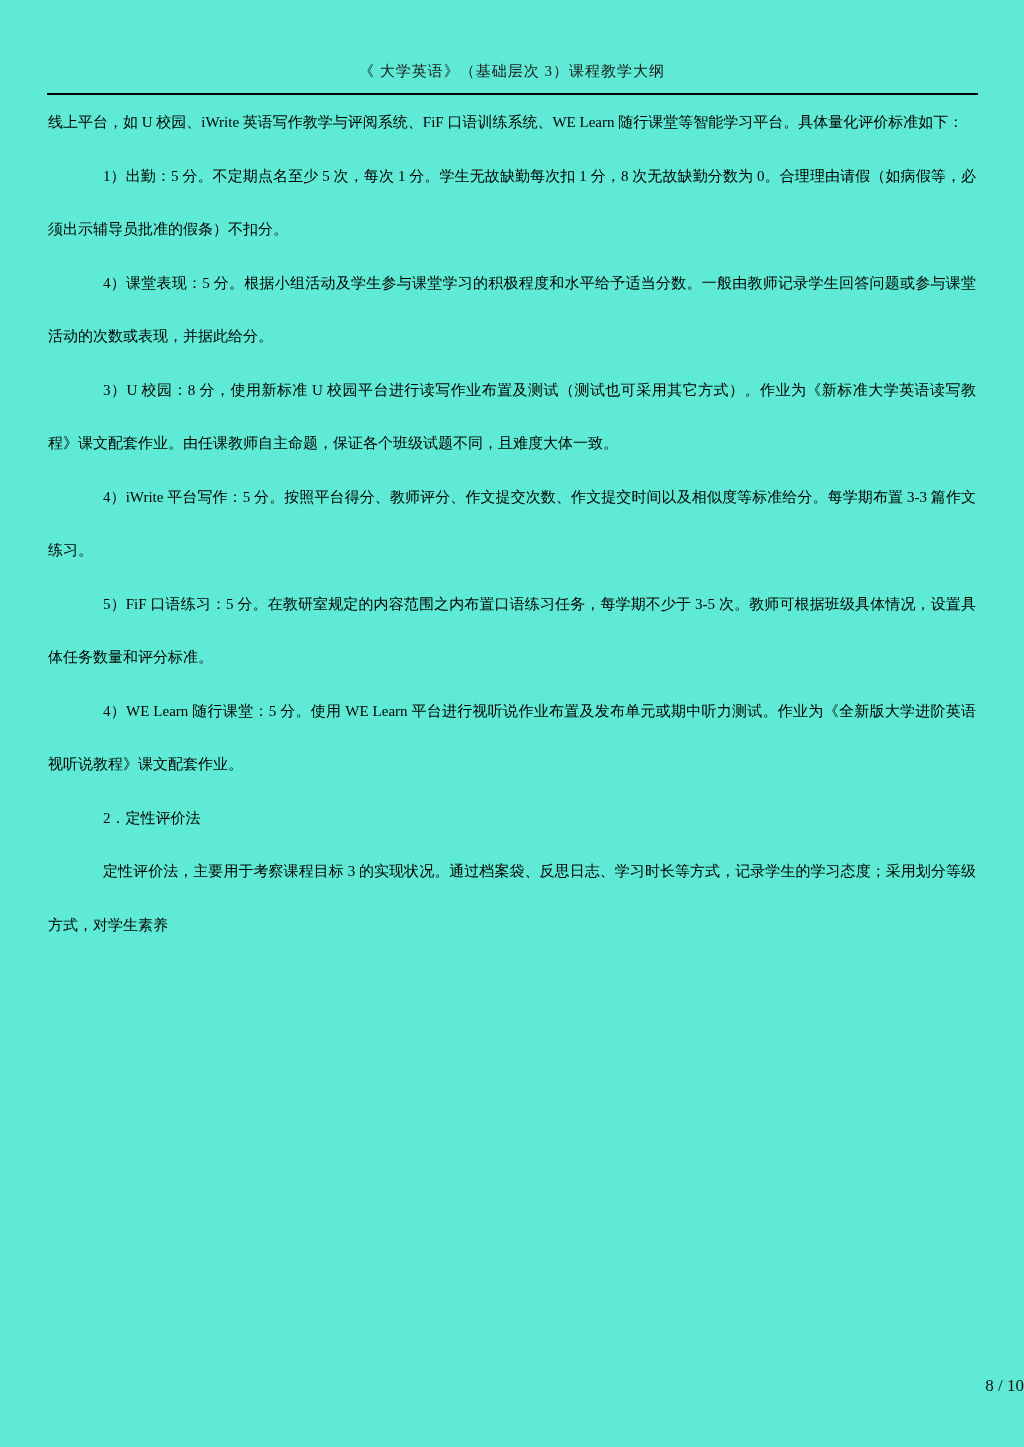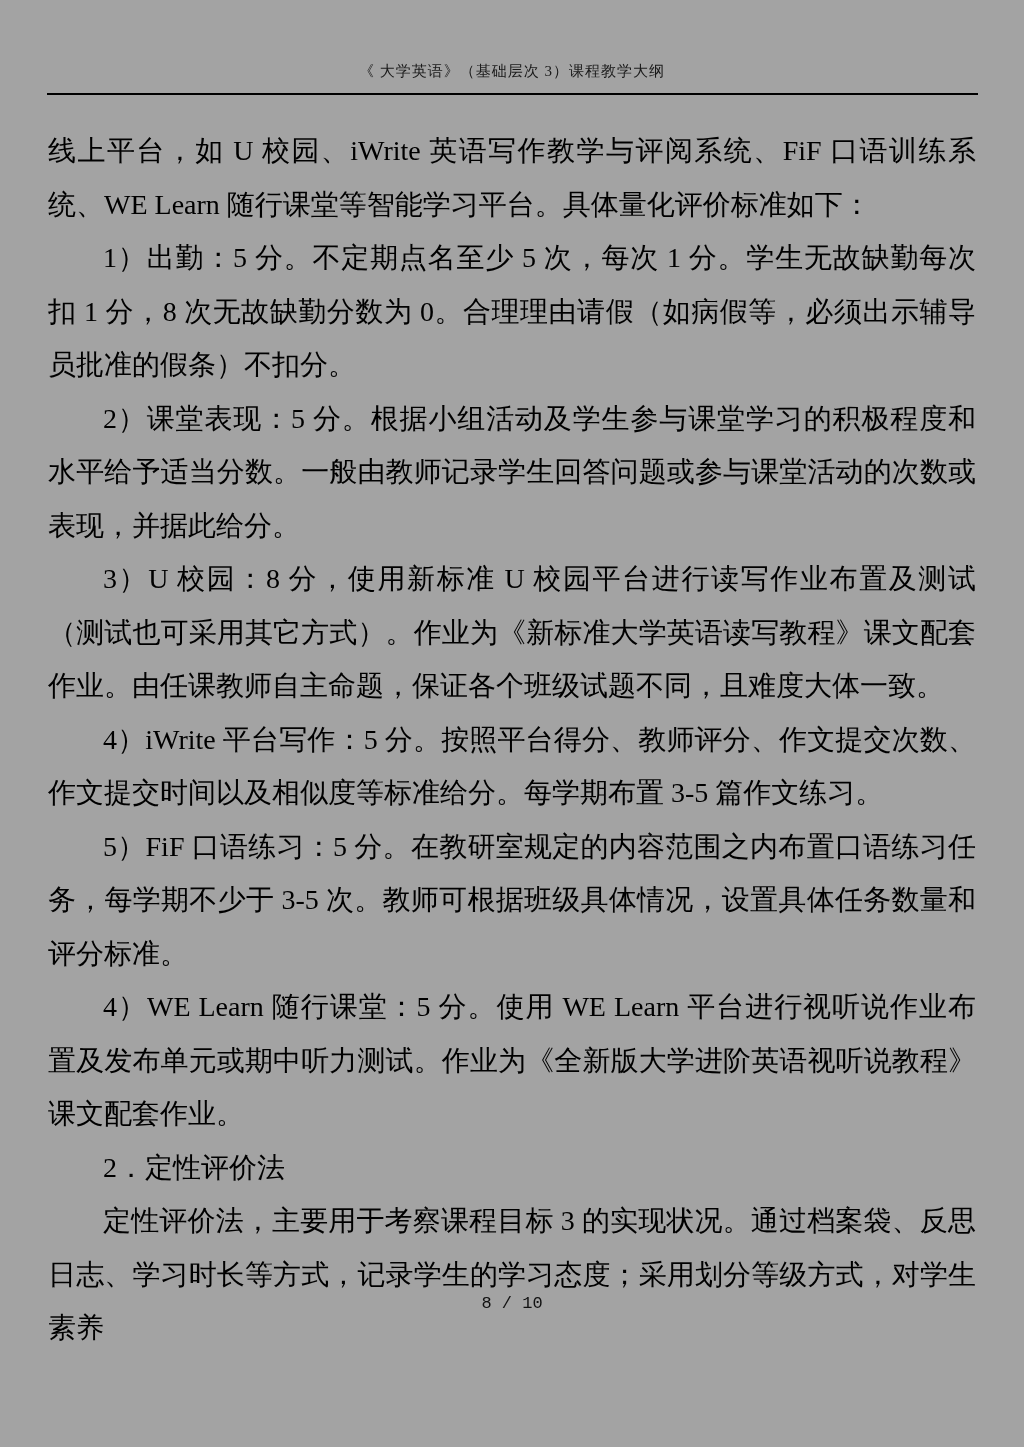--- a/index.html
+++ b/index.html
@@ -4,21 +4,21 @@
 <style>
   html, body {
     margin: 0;
     padding: 0;
     background: #ffffff;
   }
   .page {
     position: relative;
     width: 1024px;
     height: 1447px;
-    background: #a3a3a3;
+    background: #5eead4;
     color: #000000;
     font-family: "Liberation Serif", "DejaVu Serif", serif;
     overflow: hidden;
   }
   .doc-header-title {
     position: absolute;
     top: 62px;
     left: 0;
     width: 100%;
     text-align: center;
@@ -32,62 +32,61 @@
     left: 47px;
     width: 931px;
     height: 0;
     border-top: 2px solid #000000;
   }
   .doc-body {
     position: absolute;
     top: 96px;
     left: 48px;
     width: 928px;
-    font-size: 28px;
+    font-size: 15px;
     line-height: 53.5px;
     text-align: justify;
     text-justify: inter-character;
-    margin-top: 28px;
   }
   .doc-body p {
     margin: 0;
     padding: 0;
   }
   .doc-body p.indent {
     text-indent: 55px;
   }
   .doc-body p.heading {
     font-weight: normal;
   }
   .doc-footer {
     position: absolute;
-    top: 1294px;
+    top: 1376px;
     left: 0;
     width: 100%;
-    text-align: center;
-    font-family: Liberation Mono, monospace;
+    text-align: right;
+    font-family: Liberation Serif, serif;
     font-size: 17px;
     color: #111111;
   }
 </style>
 </head>
 <body>
 
 <div class="page">
 
   <div class="doc-header-title">《 大学英语》（基础层次 3）课程教学大纲</div>
 
   <div class="doc-header-rule"></div>
 
   <div class="doc-body">
     <p class="para">线上平台，如 U 校园、iWrite 英语写作教学与评阅系统、FiF 口语训练系统、WE Learn 随行课堂等智能学习平台。具体量化评价标准如下：</p>
     <p class="para indent">1）出勤：5 分。不定期点名至少 5 次，每次 1 分。学生无故缺勤每次扣 1 分，8 次无故缺勤分数为 0。合理理由请假（如病假等，必须出示辅导员批准的假条）不扣分。</p>
-    <p class="para indent">2）课堂表现：5 分。根据小组活动及学生参与课堂学习的积极程度和水平给予适当分数。一般由教师记录学生回答问题或参与课堂活动的次数或表现，并据此给分。</p>
+    <p class="para indent">4）课堂表现：5 分。根据小组活动及学生参与课堂学习的积极程度和水平给予适当分数。一般由教师记录学生回答问题或参与课堂活动的次数或表现，并据此给分。</p>
     <p class="para indent">3）U 校园：8 分，使用新标准 U 校园平台进行读写作业布置及测试（测试也可采用其它方式）。作业为《新标准大学英语读写教程》课文配套作业。由任课教师自主命题，保证各个班级试题不同，且难度大体一致。</p>
-    <p class="para indent">4）iWrite 平台写作：5 分。按照平台得分、教师评分、作文提交次数、作文提交时间以及相似度等标准给分。每学期布置 3-5 篇作文练习。</p>
+    <p class="para indent">4）iWrite 平台写作：5 分。按照平台得分、教师评分、作文提交次数、作文提交时间以及相似度等标准给分。每学期布置 3-3 篇作文练习。</p>
     <p class="para indent">5）FiF 口语练习：5 分。在教研室规定的内容范围之内布置口语练习任务，每学期不少于 3-5 次。教师可根据班级具体情况，设置具体任务数量和评分标准。</p>
     <p class="para indent">4）WE Learn 随行课堂：5 分。使用 WE Learn 平台进行视听说作业布置及发布单元或期中听力测试。作业为《全新版大学进阶英语视听说教程》课文配套作业。</p>
     <p class="para indent heading">2．定性评价法</p>
     <p class="para indent">定性评价法，主要用于考察课程目标 3 的实现状况。通过档案袋、反思日志、学习时长等方式，记录学生的学习态度；采用划分等级方式，对学生素养</p>
   </div>
 
   <div class="doc-footer">
     <span>8 / 10</span>
   </div>
 

